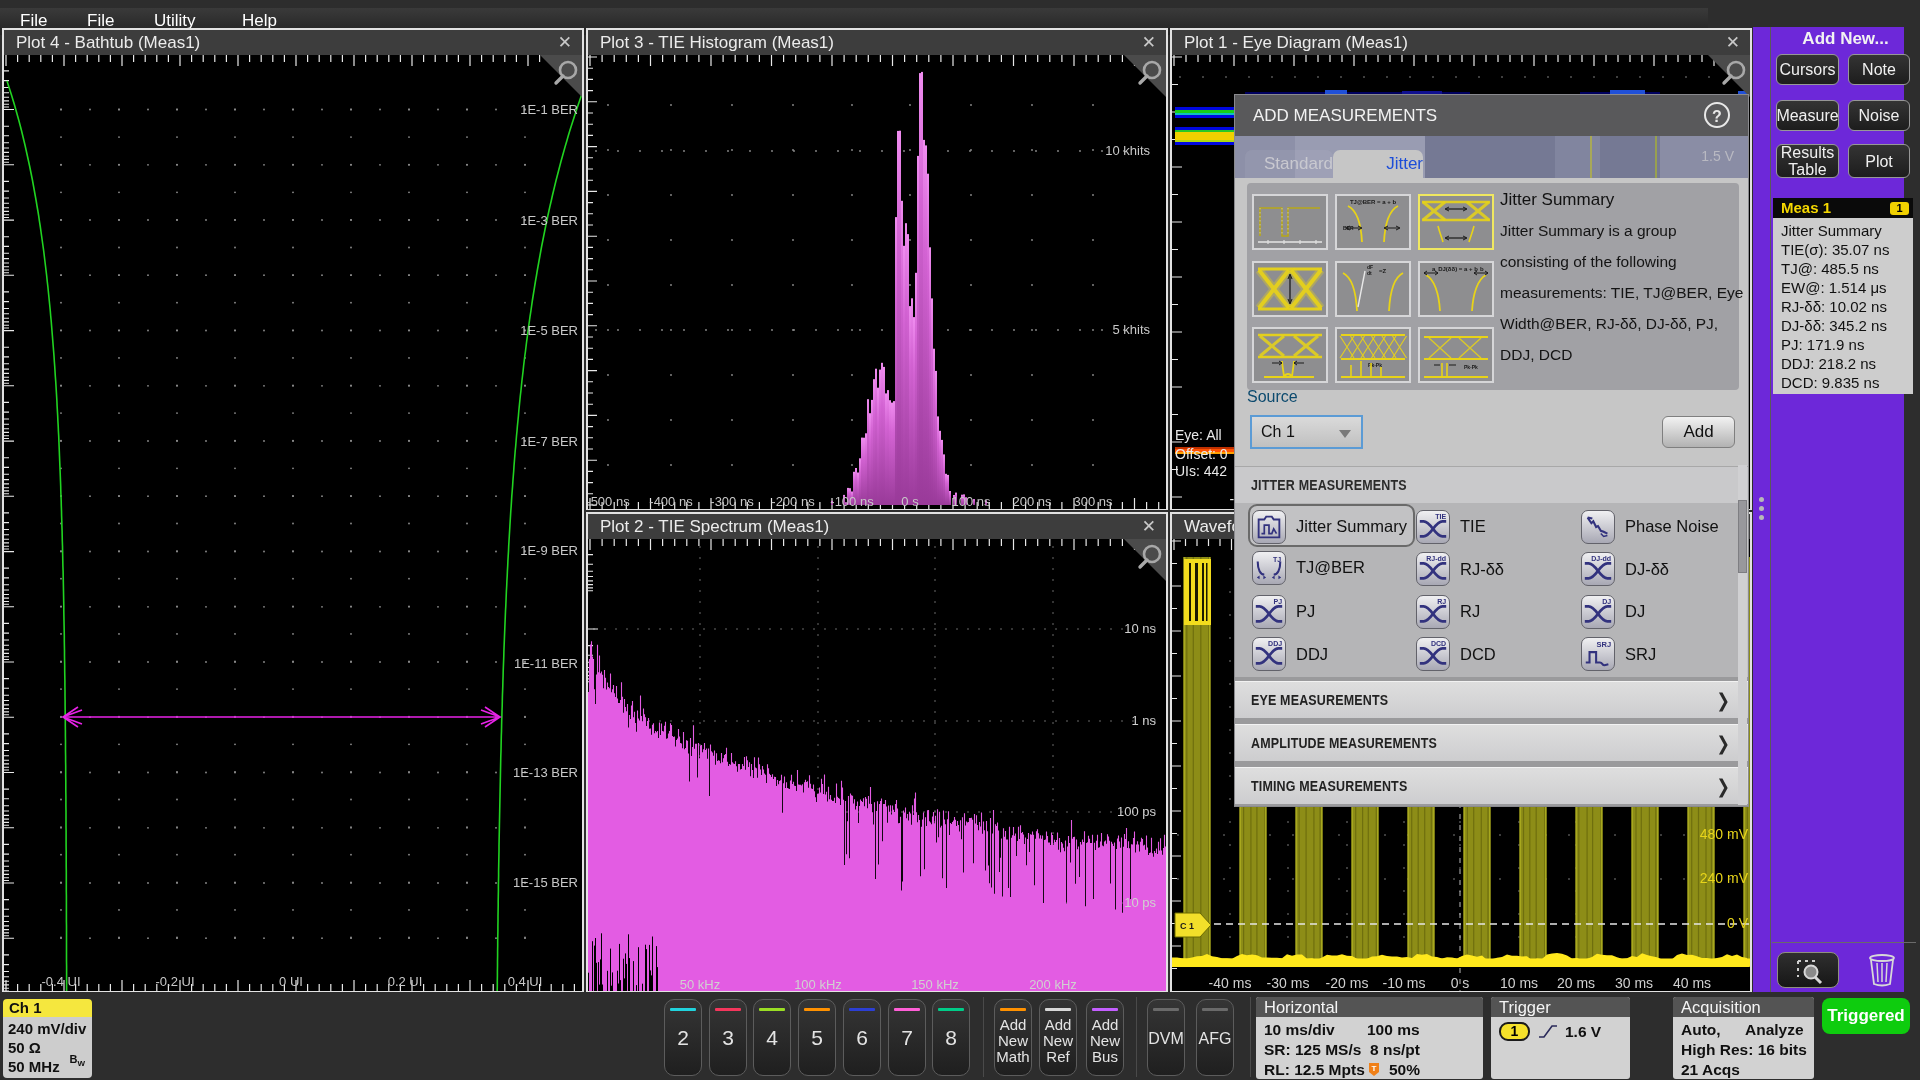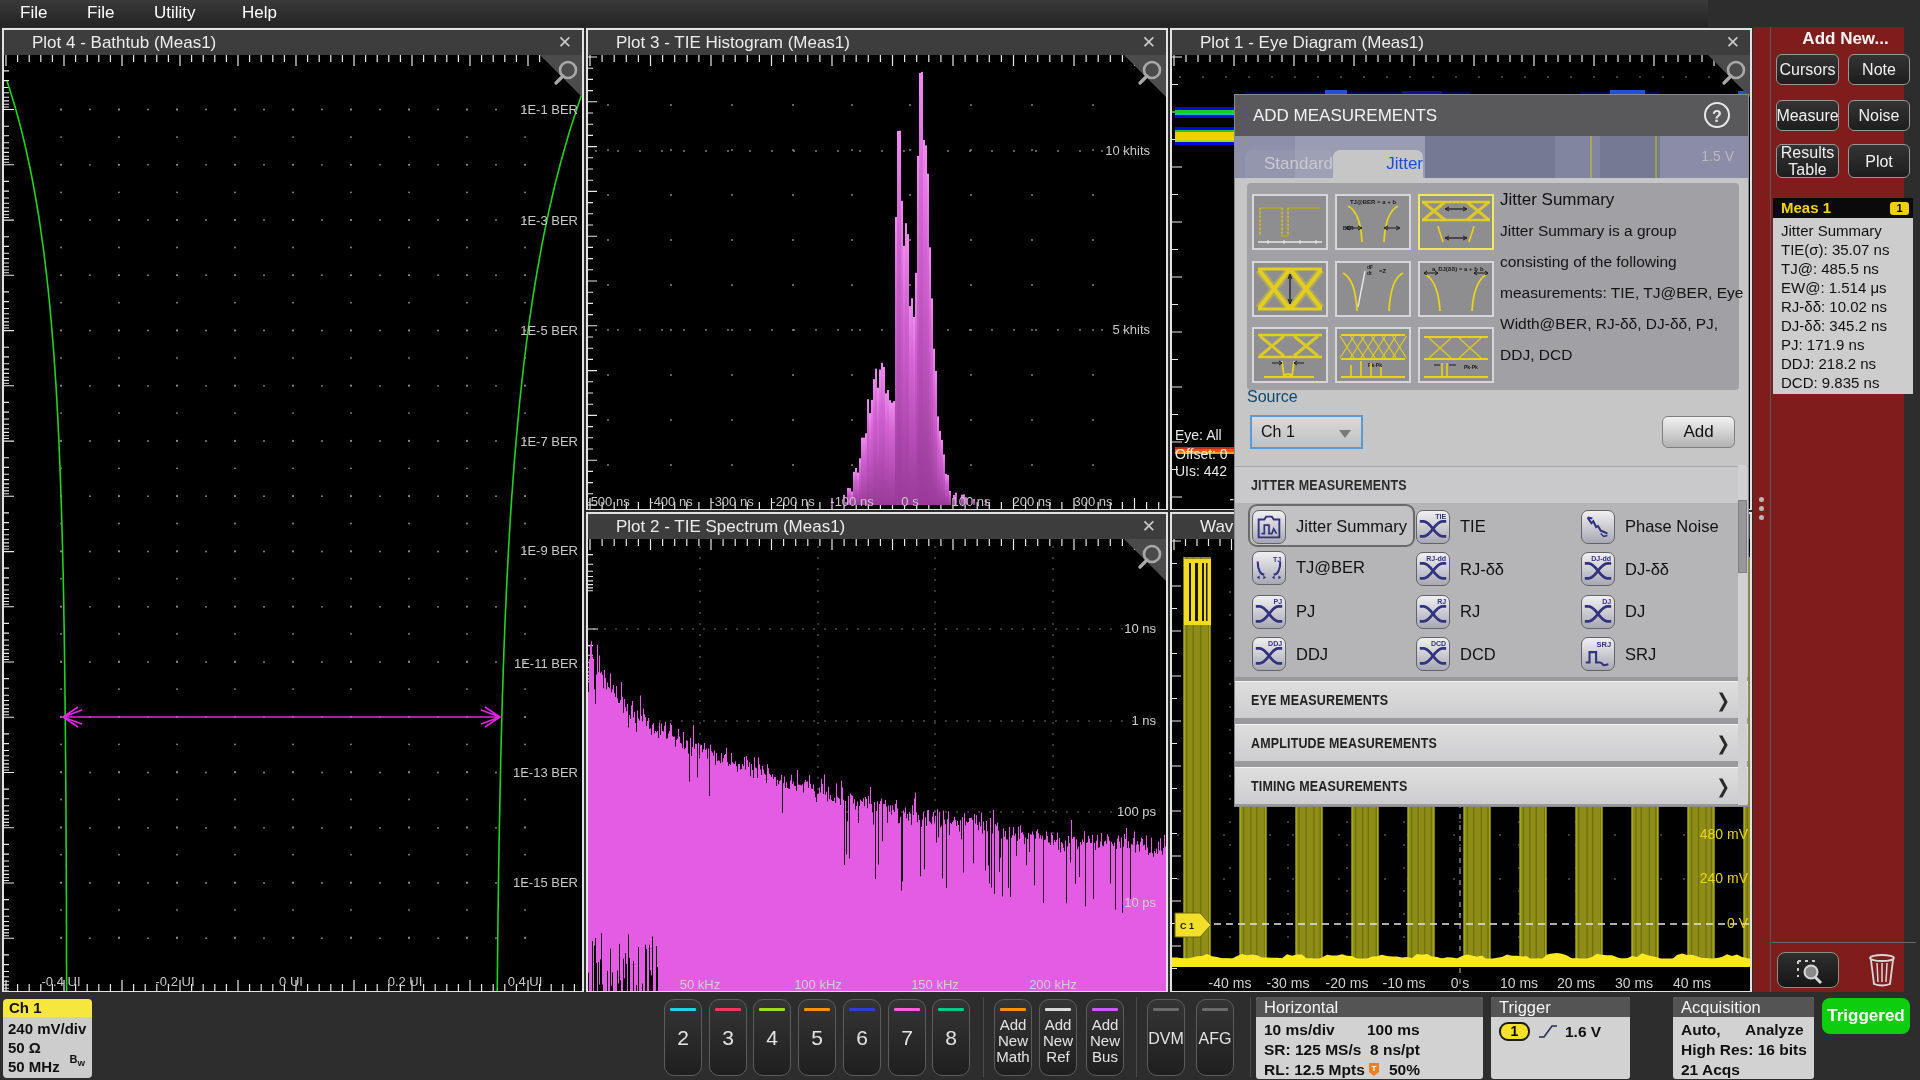--- a/index.html
+++ b/index.html
@@ -1,21 +1,21 @@
 <!DOCTYPE html>
 <html><head><meta charset="utf-8"><style>
 *{margin:0;padding:0;box-sizing:border-box}
 html,body{width:1920px;height:1080px;overflow:hidden;background:#2d2d2d;font-family:"Liberation Sans",sans-serif}
-#menubar{position:absolute;left:0;top:0;width:1708px;height:27px;background:linear-gradient(#3a3a3a,#232323);color:#fff;font-size:17px}
+#menubar{position:absolute;left:0;top:8px;width:1708px;height:27px;background:linear-gradient(#3a3a3a,#232323);color:#fff;font-size:17px}
 #menubar span{position:absolute;top:3px}
 .panel{position:absolute;background:#000;border:2px solid #e2e2e2}
-.ptitle{position:absolute;left:0;top:0;right:0;height:25px;background:#3d3d3d;color:#ececec;font-size:17px;line-height:25px;padding-left:28px;white-space:nowrap}
+.ptitle{position:absolute;left:0;top:0;right:0;height:25px;background:#3d3d3d;color:#ececec;font-size:17px;line-height:25px;padding-left:12px;white-space:nowrap}
 .pclose{position:absolute;right:10px;top:0px;color:#c8c8c8;font-size:17px;line-height:25px}
 .pc{position:absolute;left:0;top:25px}
-#sidebar{position:absolute;left:1753px;top:27px;width:151px;height:965px;background:#7f1d1d}
+#sidebar{position:absolute;left:1753px;top:27px;width:151px;height:965px;background:#6d28d9}
 .sbtn{position:absolute;background:linear-gradient(#343434,#1d1d1d);border:1px solid #979797;border-radius:6px;color:#f0f0f0;font-size:16px;display:flex;align-items:center;justify-content:center;text-align:center;line-height:17px}
 #meas1{position:absolute;left:20px;top:171px;width:140px;height:193px}
 #meas1 .mhdr{height:20px;background:#0a0a0a;color:#f5d800;font-size:15px;font-weight:bold;line-height:20px;padding-left:8px;position:relative}
 #meas1 .mbadge{position:absolute;right:4px;top:4px;width:19px;height:13px;background:#f0d000;border-radius:3px;color:#000;font-size:11px;font-weight:bold;text-align:center;line-height:13px}
 #meas1 .mbody{background:#cdcdcd;color:#111;font-size:15px;padding:3px 0 2px 8px;line-height:19px}
 #botbar{position:absolute;left:0;top:992px;width:1920px;height:88px;background:#2d2d2d}
 .chbtn{position:absolute;top:7px;width:38px;height:77px;background:linear-gradient(#353535,#1f1f1f);border:1px solid #5c5c5c;border-radius:10px;color:#e4e4e4;text-align:center}
 .chstripe{position:absolute;left:5px;right:5px;top:8px;height:3px;border-radius:1px}
 .chnum{position:absolute;left:0;right:0;top:26px;font-size:21px}
 .chtxt3{position:absolute;left:0;right:0;top:17px;font-size:15px;line-height:16px}

